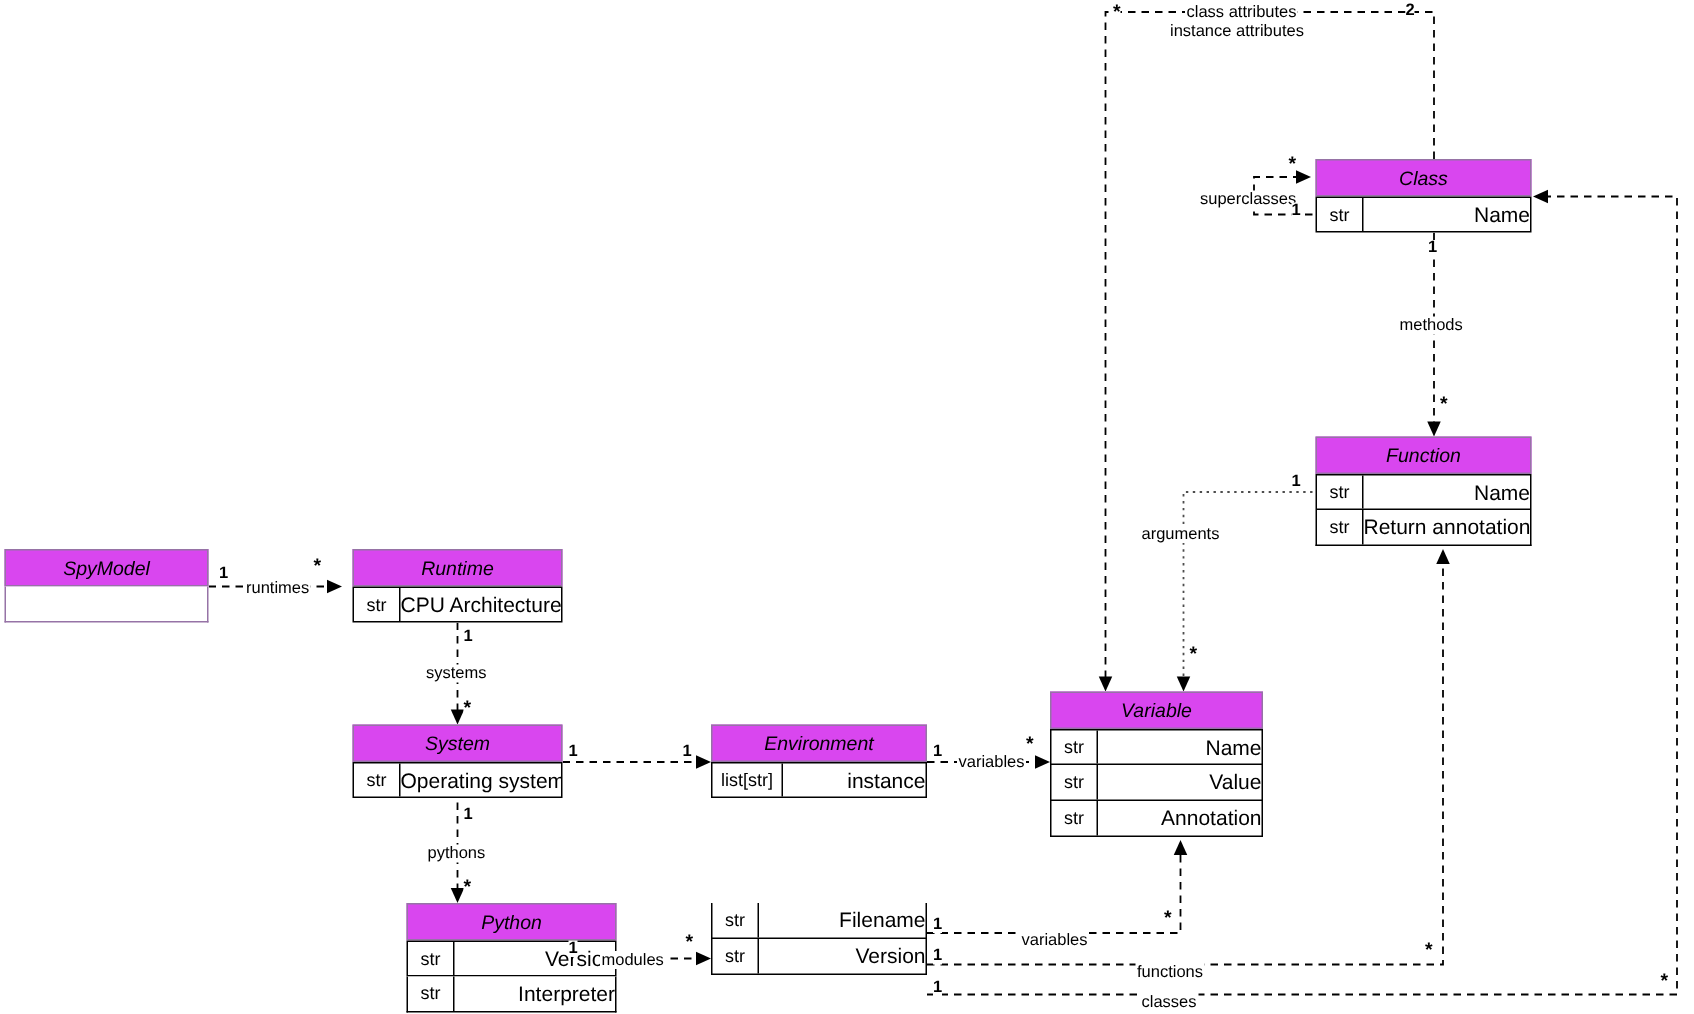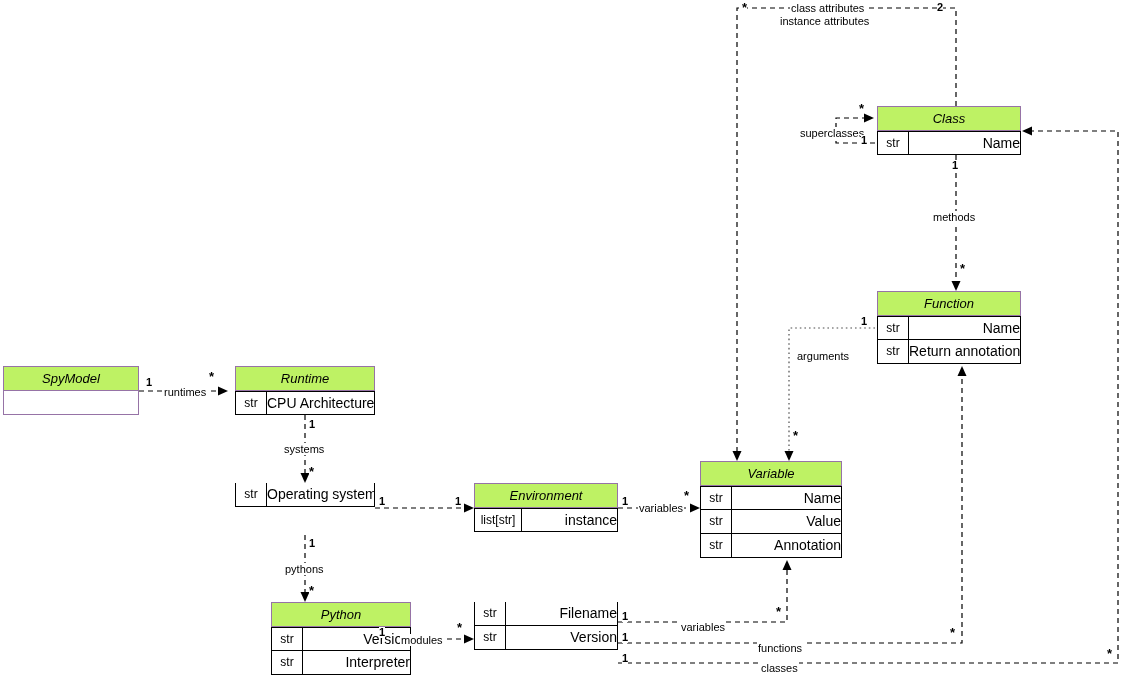--- a/index.html
+++ b/index.html
@@ -17,21 +17,21 @@
   }
   
   .uml-class{
     position:absolute;
     box-sizing:border-box;
     background:#ffffff;
     z-index:5;
   }
   .uml-header{
     box-sizing:border-box;
-    background:#bef264;
+    background:#d946ef;
     border:1px solid #9673a6;
     height:25px;
     line-height:23px;
     text-align:center;
     font-style:italic;
     font-size:13px;
     color:#000000;
     overflow:hidden;
     white-space:nowrap;
   }
@@ -233,21 +233,21 @@
 
   <span class="lbl" style="left:790px;top:2px;">class attributes</span>
   <span class="lbl" style="left:779px;top:15px;">instance attributes</span>
   <span class="mult" style="left:937px;top:2px;">2</span>
   <span class="star" style="left:742px;top:2px;">*</span>
 
   <span class="lbl" style="left:932px;top:211px;">methods</span>
   <span class="mult" style="left:952px;top:160px;">1</span>
   <span class="star" style="left:960px;top:263px;">*</span>
 
-  <span class="lbl" style="left:760px;top:350px;margin-left:36px;">arguments</span>
+  <span class="lbl" style="left:760px;top:350px;">arguments</span>
   <span class="mult" style="left:861px;top:316px;">1</span>
   <span class="star" style="left:793px;top:430px;">*</span>
 
   <span class="lbl" style="left:799px;top:127px;">superclasses</span>
   <span class="mult" style="left:861px;top:135px;">1</span>
   <span class="star" style="left:859px;top:103px;">*</span>
 
   <div class="uml-class" style="left:3px;top:366px;width:136px;">
     <div class="uml-header">SpyModel</div>
     <div class="uml-empty"></div>
@@ -255,20 +255,21 @@
 
   <div class="uml-class" style="left:235px;top:366px;width:140px;">
     <div class="uml-header">Runtime</div>
     <div class="uml-row">
       <span class="uml-type">str</span>
       <span class="uml-name">CPU Architecture</span>
     </div>
   </div>
 
   <div class="uml-class" style="left:235px;top:483px;width:140px;">
+    <div class="uml-header">System</div>
     <div class="uml-row">
       <span class="uml-type">str</span>
       <span class="uml-name">Operating system</span>
     </div>
   </div>
 
   <div class="uml-class" style="left:474px;top:483px;width:144px;">
     <div class="uml-header">Environment</div>
     <div class="uml-row">
       <span class="uml-type wide">list[str]</span>

